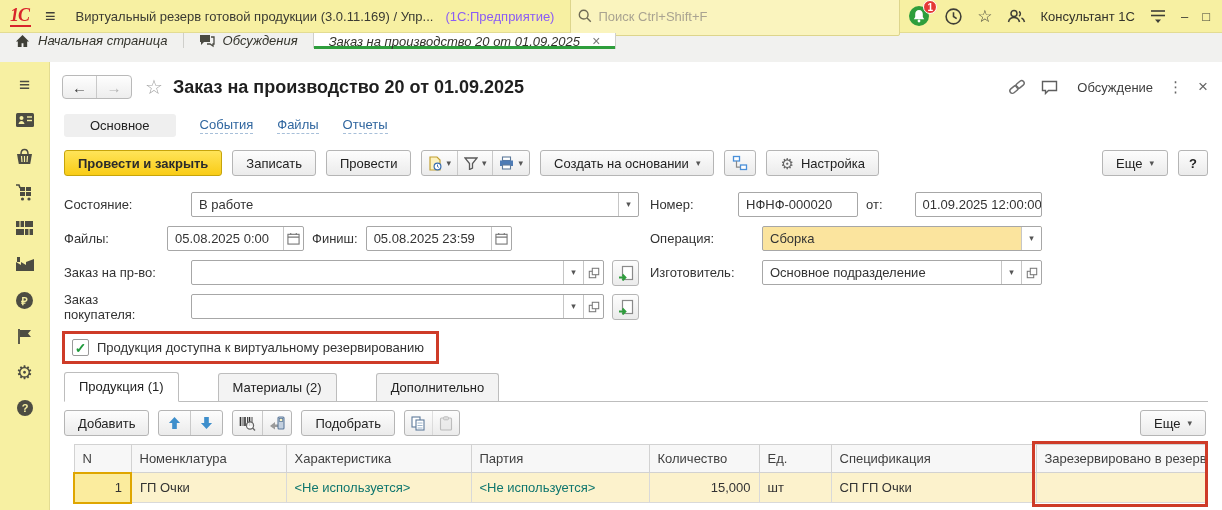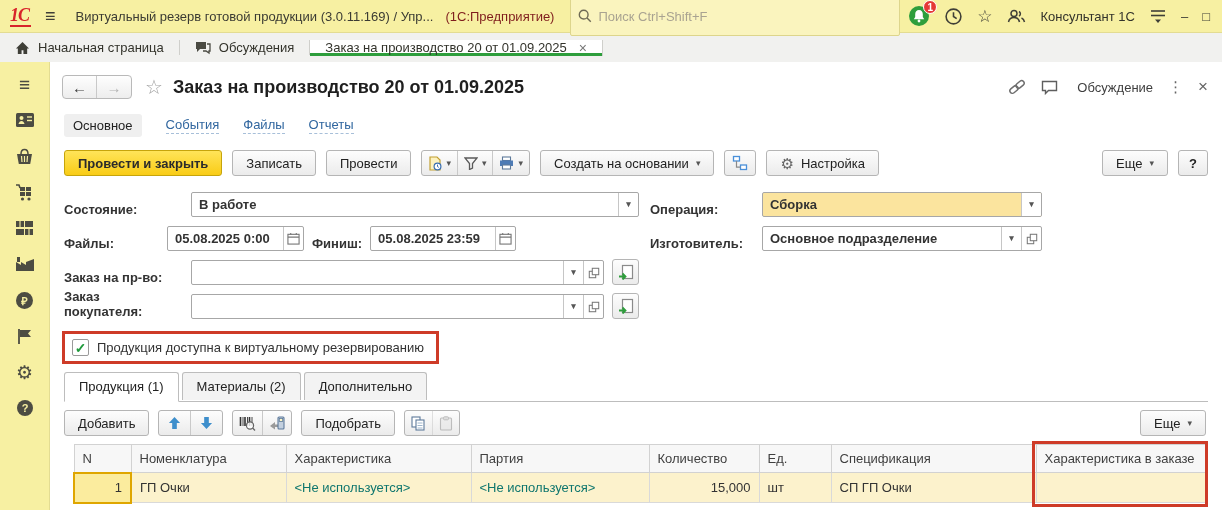--- a/index.html
+++ b/index.html
@@ -5,33 +5,33 @@
   * { box-sizing: border-box; margin: 0; padding: 0; }
   html,body { width:1222px; height:510px; overflow:hidden; }
   body { font-family:"Liberation Sans", sans-serif; font-size:13px; color:#333; background:#fff; }
   svg { display:block; }
 
   
   .topbar { height:33px; background:#F7F0A2; display:flex; align-items:center; padding:0 12px 0 10px; white-space:nowrap; border-bottom:1px solid #E3DC92; }
   .logo { color:#D8232A; font-weight:bold; font-size:18px; font-style:italic; letter-spacing:-1px; line-height:1; border-bottom:2px solid #D8232A; padding:0 2px 1px 0; margin-right:14px; font-family:"Liberation Serif", serif; }
   .tb-burger { font-size:18px; color:#3F3F37; margin-right:20px; font-weight:bold; }
   .tb-title { color:#3B3B33; margin-right:12px; }
-  .tb-brand { color:#7f1d1d; margin-right:16px; }
+  .tb-brand { color:#8b5cf6; margin-right:16px; }
   .tb-search { width:330px; min-width:200px; height:40px; background:#FAF4BE; border:1px solid #DDD58C; border-radius:2px; display:flex; align-items:center; padding:0 7px; gap:6px; flex-shrink:1; }
   .tb-search input { background:transparent; border:none; outline:none; width:100%; font:13px "Liberation Sans", sans-serif; color:#555; }
   .tb-search input::placeholder { color:#A9A391; }
   .tb-right { margin-left:auto; display:flex; align-items:center; gap:14px; }
   .bell-wrap { position:relative; }
   .badge { position:absolute; top:-5px; right:-7px; background:#E53935; color:#fff; font-size:10px; font-weight:bold; min-width:14px; height:14px; border-radius:8px; display:flex; align-items:center; justify-content:center; padding:0 3px; border:1px solid #fff; }
   .tb-user { color:#33332B; }
   .glyph-star { font-size:17px; color:#3F3F37; line-height:1; }
   .tb-win { font-size:13px; color:#3F3F37; }
 
   
-  .tabbar { height:29px; background:#F1F1EF; display:flex; align-items:center; }
+  .tabbar { height:29px; background:#F1F1EF; display:flex; align-items:flex-start;font-style:italic; }
   .wtab { display:flex; align-items:center; gap:8px; padding:0 15px; border-right:1px solid #CFCFCB; color:#33332B; }
   .wtab.active { background:#fff; box-shadow: inset 0 -3px 0 0 #2E9E3C; }
   .wtab .tab-close { color:#777; font-size:14px; margin-left:4px; }
 
   
   .shell { display:flex; height:448px; }
   .sidebar { width:50px; background:#F7F0A2; border-right:1px solid #E3DC92; display:flex; flex-direction:column; align-items:center; padding-top:4px; flex-shrink:0; }
   .side-item { height:36px; width:100%; display:flex; align-items:center; justify-content:center; color:#4C4C42; }
   .side-item .glyph { font-size:19px; line-height:1; }
   .main { flex:1; background:#fff; padding:8px 14px 0 12px; position:relative; overflow:hidden; }
@@ -44,56 +44,56 @@
   .navbtn.fwd { color:#B3B3B3; }
   .fav-star { color:#A3A3A3; font-size:20px; margin:0 10px 0 13px; line-height:1; }
   .page-title { font-size:18px; font-weight:bold; color:#1F1F1F; }
   .header-right { margin-left:auto; display:flex; align-items:center; gap:15px; color:#555; }
   .discussion { display:flex; align-items:center; gap:19px; color:#3E3E3E; }
   .kebab { font-size:15px; color:#666; letter-spacing:0; }
   .page-close { font-size:17px; color:#666; }
 
   
   .nav-links { display:flex; align-items:center; gap:24px; margin:11px 0 0 2px; height:24px; }
-  .nav-pill { background:#EFEFEF; border-radius:3px; padding:4px 9px; color:#222; }
+  .nav-pill { background:#EFEFEF; border-radius:3px; padding:4px 26px; color:#222; }
   .nav-link { color:#30669F; border-bottom:1px dashed #A7BFD9; padding-bottom:1px; }
 
   
   .toolbar { display:flex; align-items:flex-start; gap:10px; margin:13px 0 0 2px; }
   .btn { height:26px; border:1px solid #B5B5B5; border-radius:3px; background:linear-gradient(#FDFDFD,#EBEBEB); padding:0 13px; display:inline-flex; align-items:center; gap:7px; color:#222; }
   .btn.primary { background:linear-gradient(#FFE459,#F9CC16); border-color:#C6A40B; font-weight:bold; color:#2B2B2B; }
   .btn.help { padding:0 10px; font-weight:bold; }
   .btn-group { display:flex; align-items:stretch; height:26px; border:1px solid #B5B5B5; border-radius:3px; background:linear-gradient(#FDFDFD,#EBEBEB); overflow:hidden; }
   .bg-seg { display:flex; align-items:center; padding:0 6px; gap:4px; }
   .bg-seg + .bg-seg { border-left:1px solid #C9C9C9; }
   .caret { font-size:9px; color:#555; line-height:1; }
   .sp { margin-left:auto; display:flex; gap:10px; }
   .gear-glyph { font-size:15px; color:#666; line-height:1; }
 
   
   .fields { display:flex; margin:16px 0 0 2px; }
   .fcol-left { width:575px; flex-shrink:0; }
   .fcol-right { width:392px; margin-left:11px; flex-shrink:0; }
-  .frow { display:flex; align-items:flex-end; margin-bottom:9px; height:25px;font-weight:bold; }
+  .frow { display:flex; align-items:center; margin-bottom:9px; height:25px; }
   .flabel { width:103px; flex-shrink:0; color:#333; }
   .flabel.r { width:88px; }
   .field { height:25px; border:1px solid #A7A7A7; background:#fff; border-radius:2px; display:flex; align-items:center; overflow:hidden; }
   .field.grow { flex:1;margin-left:24px; }
   .field .val { padding:0 7px; flex:1; white-space:nowrap; }
   .field .seg { width:20px; align-self:stretch; flex-shrink:0; display:flex; align-items:center; justify-content:center; border-left:1px solid #C6C6C6; color:#555; }
   .field.yellow { background:#FBE49E; }
   .inline-label { margin:0 8px; color:#333; }
   .greenbtn { width:27px; height:26px; margin-left:8px; border:1px solid #B5B5B5; border-radius:3px; background:linear-gradient(#FDFDFD,#EBEBEB); display:flex; align-items:center; justify-content:center; flex-shrink:0; }
 
   
   .cb-wrap { display:inline-flex; align-items:center; gap:8px; border:3px solid #CE3B28; padding:5px 12px 5px 7px; margin:3px 0 0 0; background:#fff; }
   .cbox { width:17px; height:17px; border:1px solid #9A9A9A; border-radius:2px; background:#fff; color:#1F9A3C; font-size:14px; font-weight:bold; display:flex; align-items:center; justify-content:center; line-height:1; }
 
   
-  .dtabs { display:flex; align-items:flex-start; border-bottom:1px solid #BDBDBD; margin:8px 0 0 2px; }
+  .dtabs { display:flex; align-items:center; border-bottom:1px solid #BDBDBD; margin:8px 0 0 2px;gap:36px; }
   .dtab { padding:6px 14px; border:1px solid #BDBDBD; border-bottom:none; border-radius:3px 3px 0 0; margin-right:3px; background:#F3F3F3; color:#222; }
   .dtab.active { background:#fff; margin-bottom:-1px; border-bottom:1px solid #fff; padding-bottom:7px; }
 
   
   .ttoolbar { display:flex; align-items:center; gap:9px; margin:8px 2px 8px 2px; }
 
   
   .table-wrap { position:relative; margin-left:11px; width:1132px; }
   table { border-collapse:collapse; width:1132px; table-layout:fixed; }
   th { background:#F7F7F7; border:1px solid #D2D2D2; font-weight:normal; text-align:left; color:#3F3F3F; height:28px; padding:0 8px; overflow:hidden; white-space:nowrap; }
@@ -421,20 +421,38 @@
           <span class="greenbtn">
               <svg width="16" height="16" viewBox="0 0 16 16">
                 <rect x="4.5" y="1.5" width="10" height="13" fill="#fff" stroke="#8A8A8A" stroke-width="1.2"></rect>
                 <path d="M1 12.5h6M4.5 9.5l3 3-3 3" fill="none" stroke="#2E9E3C" stroke-width="1.8"></path>
               </svg>
             </span>
         </div>
       </div>
 
       <div class="fcol-right">
+        <div class="frow">
+          <span class="flabel r">Номер:</span>
+          <div class="field" style="width:120px;">
+            <span class="val">НФНФ-000020</span>
+          </div>
+          <span class="inline-label">от:</span>
+          <div class="field grow">
+            <span class="val">01.09.2025 12:00:00</span>
+            <span class="seg">
+                <svg width="13" height="13" viewBox="0 0 14 14">
+                  <rect x="1" y="2.5" width="12" height="10.5" fill="#fff" stroke="#777" stroke-width="1.2"></rect>
+                  <line x1="1" y1="5.5" x2="13" y2="5.5" stroke="#777" stroke-width="1.2"></line>
+                  <line x1="4" y1="1" x2="4" y2="3" stroke="#777" stroke-width="1.2"></line>
+                  <line x1="10" y1="1" x2="10" y2="3" stroke="#777" stroke-width="1.2"></line>
+                </svg>
+              </span>
+          </div>
+        </div>
         <div class="frow">
           <span class="flabel r">Операция:</span>
           <div class="field grow yellow">
             <span class="val">Сборка</span>
             <span class="seg caret" style="background:#fff;">▾</span>
           </div>
         </div>
         <div class="frow">
           <span class="flabel r">Изготовитель:</span>
           <div class="field grow">
@@ -541,21 +559,21 @@
         </colgroup>
         <thead>
           <tr>
             <th>N</th>
             <th>Номенклатура</th>
             <th>Характеристика</th>
             <th>Партия</th>
             <th>Количество</th>
             <th>Ед.</th>
             <th>Спецификация</th>
-            <th>Характеристика в заказе</th>
+            <th>Зарезервировано в резерв</th>
           </tr>
         </thead>
         <tbody>
           <tr>
             <td class="numcell">1</td>
             <td>ГП Очки</td>
             <td class="gray">&lt;Не используется&gt;</td>
             <td class="gray">&lt;Не используется&gt;</td>
             <td class="qty">15,000</td>
             <td>шт</td>

